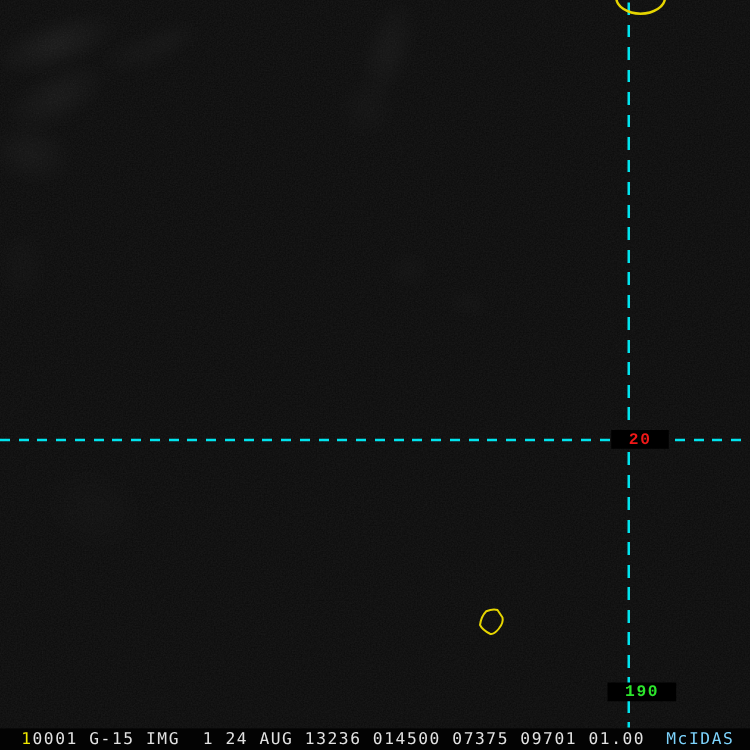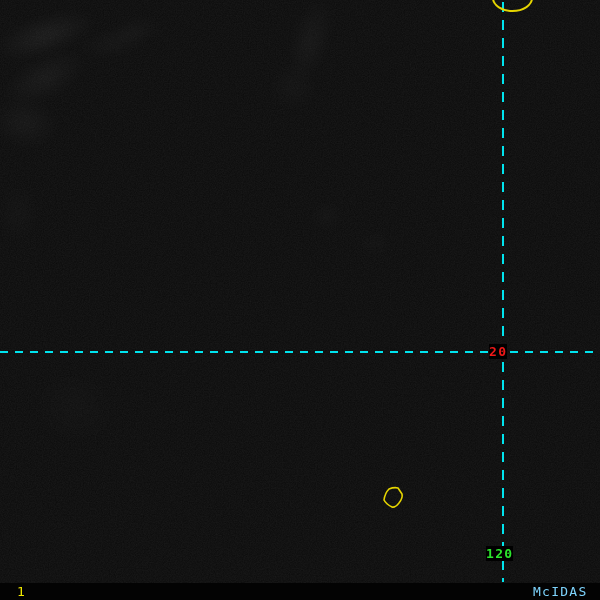--- a/index.html
+++ b/index.html
@@ -67,22 +67,23 @@
   }
 
   
   .coord-label {
     position: absolute;
     background: #000;
     font-size: 13px;
     font-weight: bold;
     letter-spacing: 1.3px;
     line-height: 13px;
-    padding: 1px 0;
+    padding: 1px 14px;
     z-index: 5;
+    font-family: Liberation Mono, monospace;
   }
   .lat-label { left: 489px; top: 344px; color: #f01818; }
   .lon-label { left: 486px; top: 546px; color: #2ce62c; }
 
   
   .contour-arc {
     position: absolute;
     left: 492px; top: -16px;
     width: 37px; height: 24px;
     border: 2px solid #e6d500;
@@ -136,27 +137,28 @@
         <feTurbulence type="fractalNoise" baseFrequency="0.85" numOctaves="3" stitchTiles="stitch"></feTurbulence>
         <feColorMatrix type="saturate" values="0"></feColorMatrix>
       </filter>
       <rect width="600" height="583" filter="url(#noiseF)"></rect>
     </svg>
 
     <div class="gridline-h"></div>
     <div class="gridline-v"></div>
 
     <span class="coord-label lat-label">20</span>
-    <span class="coord-label lon-label">120</span>
+    <span class="coord-label lon-label">190</span>
 
     <div class="contour-arc"></div>
     <svg class="contour-island" width="26" height="26" viewBox="0 0 26 26">
       <path fill="none" stroke="#e6d500" stroke-width="1.6" stroke-linejoin="round" d="M9,3 Q14,1 18,2 L22,8 Q23,12 19,17 Q15,22 12,21 Q6,18 4,14 Q5,7 9,3 Z"></path>
     </svg>
 
   </div>
 
   <div class="status-bar">
     <span class="frame-number">1</span>
+    <span class="status-info">0001 G-15 IMG  1 24 AUG 13236 014500 07375 09701 01.00</span>
     <span class="mcidas-brand">McIDAS</span>
   </div>
 
 </div>
 
 </body></html>

